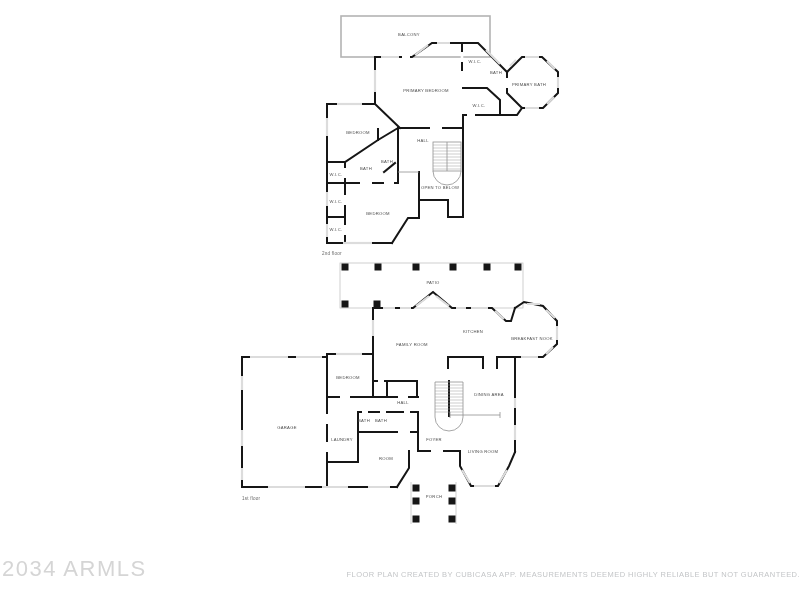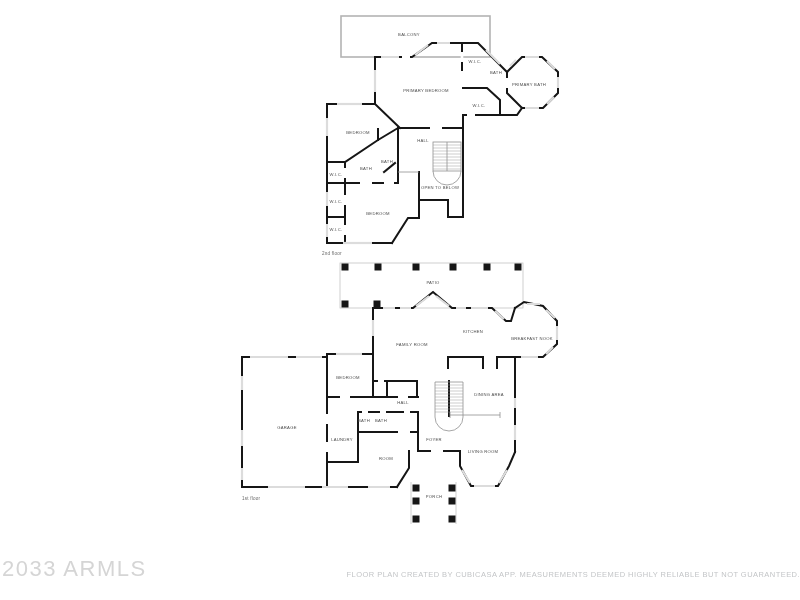--- a/index.html
+++ b/index.html
@@ -188,15 +188,15 @@
         <text x="381" y="422" class="room-label">BATH</text>
         <text x="342" y="441" class="room-label">LAUNDRY</text>
         <text x="386" y="460" class="room-label">ROOM</text>
         <text x="434" y="441" class="room-label">FOYER</text>
         <text x="483" y="453" class="room-label">LIVING ROOM</text>
         <text x="434" y="498" class="room-label">PORCH</text>
         <text x="242" y="500" class="floor-caption">1st floor</text>
       </g>
   </svg>
 
-  <div class="watermark">2033 ARMLS</div>
+  <div class="watermark">2034 ARMLS</div>
   <div class="disclaimer">FLOOR PLAN CREATED BY CUBICASA APP. MEASUREMENTS DEEMED HIGHLY RELIABLE BUT NOT GUARANTEED.</div>
 </div>
 
 </body></html>

